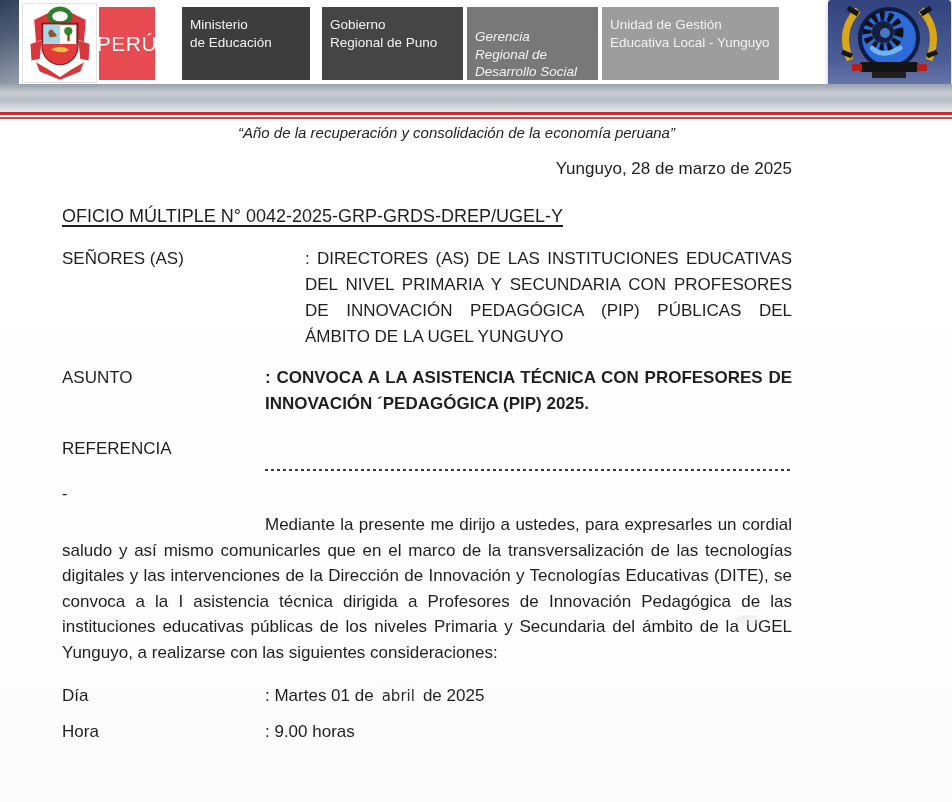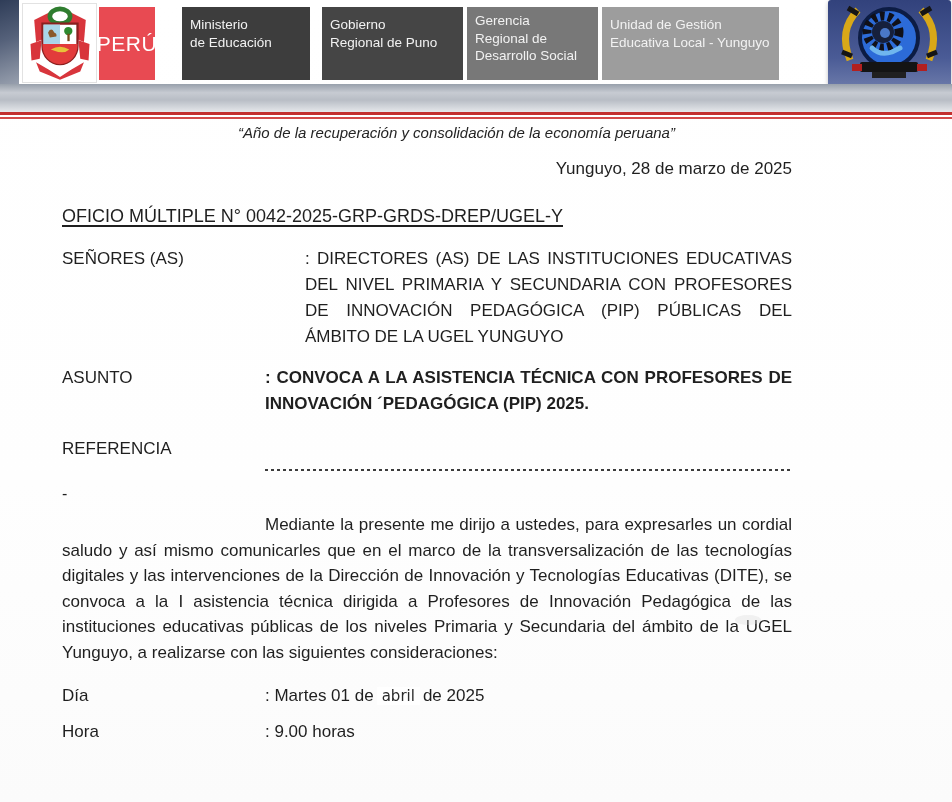--- a/index.html
+++ b/index.html
@@ -30,21 +30,21 @@
     display:flex; align-items:center; justify-content:center;
     font-size:21px; letter-spacing:.5px; font-weight:500;
   }
   .hdr-block {
     position:absolute; top:7px; height:73px;
     color:#f2f2f2; font-size:13.5px; line-height:1.3;
     padding:9px 8px; white-space:pre-line;
   }
   .hdr-b1 { left:182px; width:128px; background:#3d3d3d; }
   .hdr-b2 { left:322px; width:141px; background:#454545; }
-  .hdr-b3 { left:467px; width:131px; background:#787878; padding-top:5px; }
+  .hdr-b3 { left:467px; width:131px; background:#787878; padding-top:21px;font-style:italic; }
   .hdr-b4 { left:602px; width:177px; background:#9d9d9d; }
 
   .hdr-emblem {
     position:absolute; left:828px; top:0; width:123px; height:105px;
     background:linear-gradient(180deg,#32427c 0%,#4a5b96 55%,#8democ 0%, #7f8cb5 100%);
     background:linear-gradient(180deg,#32427c 0%,#4a5b96 55%,#7f8cb5 100%);
     border-radius:3px;
     box-shadow:0 2px 4px rgba(0,0,0,.25);
   }
   .hdr-emblem svg { position:absolute; left:0; top:0; width:123px; height:84px; }

